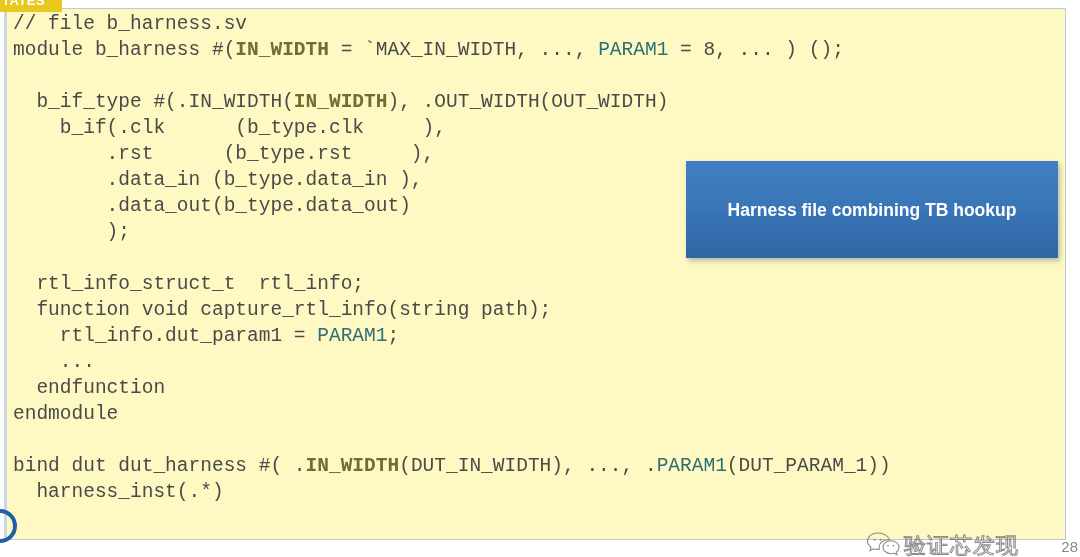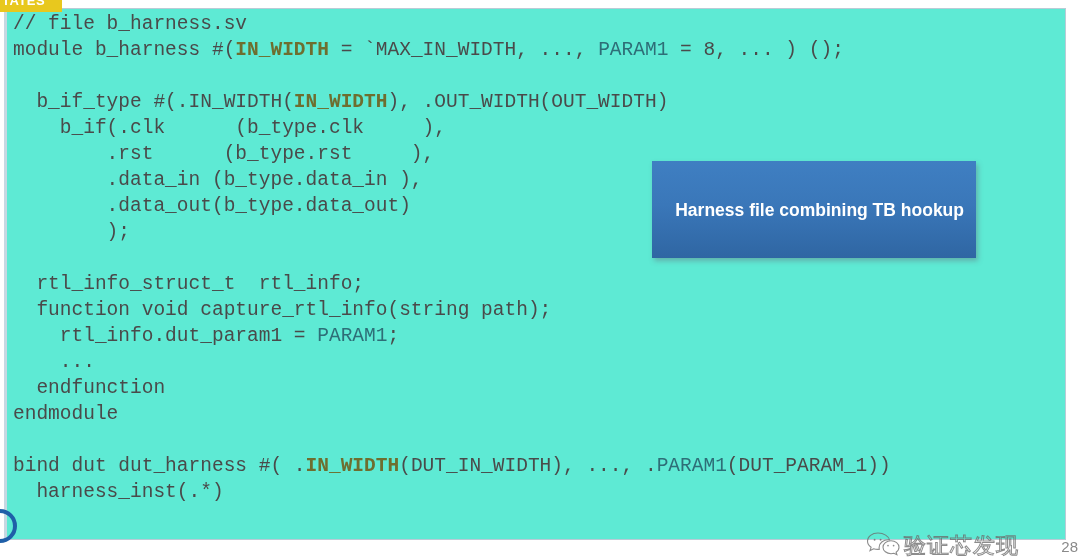--- a/index.html
+++ b/index.html
@@ -37,21 +37,21 @@
   }
 
   
   #code-box {
     position: absolute;
     left: 4px;
     top: 8px;
     width: 1062px;
     height: 532px;
     box-sizing: border-box;
-    background: #5eead4;
+    background: #fef9c3;
     border: 1px solid #b9cbd6;
     border-left: 3px solid #c7d8e2;
     z-index: 2;
   }
 
   #code-listing {
     position: absolute;
     left: 6px;
     top: 2px;
     right: 2px;
@@ -73,30 +73,30 @@
     text-align: center;
   }
   .tok-param-teal {
     color: #2e6e77;
     font-weight: normal;
   }
 
   
   #callout-box {
     position: absolute;
-    left: 652px;
+    left: 686px;
     top: 161px;
-    width: 324px;
+    width: 372px;
     height: 97px;
     box-sizing: border-box;
     background: linear-gradient(180deg, #3f7fc2 0%, #3a77b9 45%, #2f66a3 100%);
     box-shadow: 2px 3px 5px rgba(100,110,125,0.45);
     display: flex;
     align-items: center;
-    justify-content: flex-end;
+    justify-content: center;
     z-index: 6;
   }
   #callout-box .callout-text {
     color: #ffffff;
     font-family: "Liberation Sans", sans-serif;
     font-size: 17.5px;
     font-weight: bold;
     line-height: 26px;
     text-align: center;
     padding: 0 12px;

